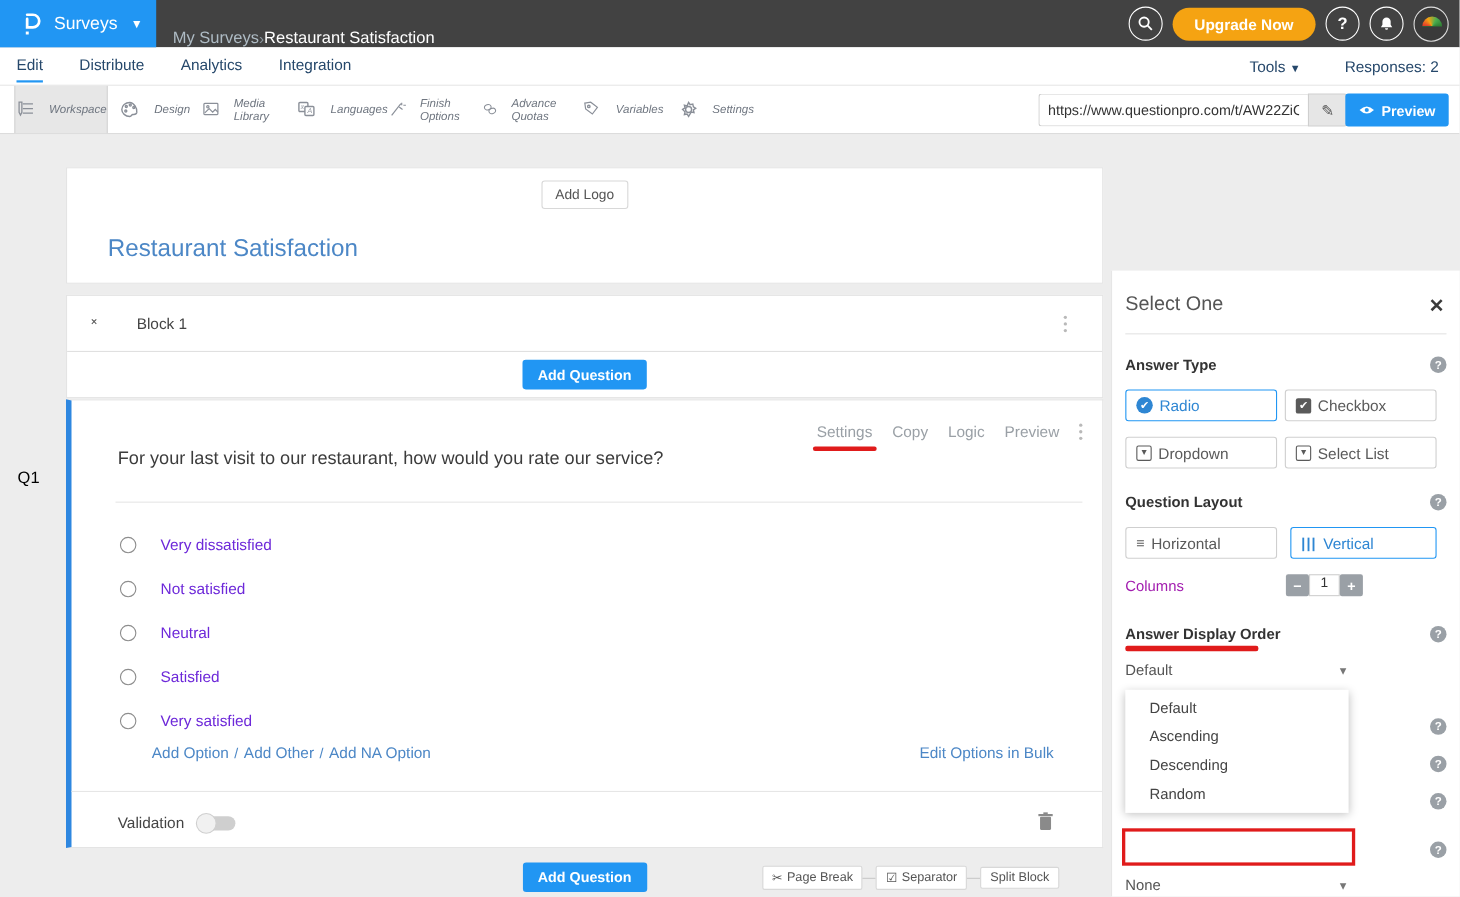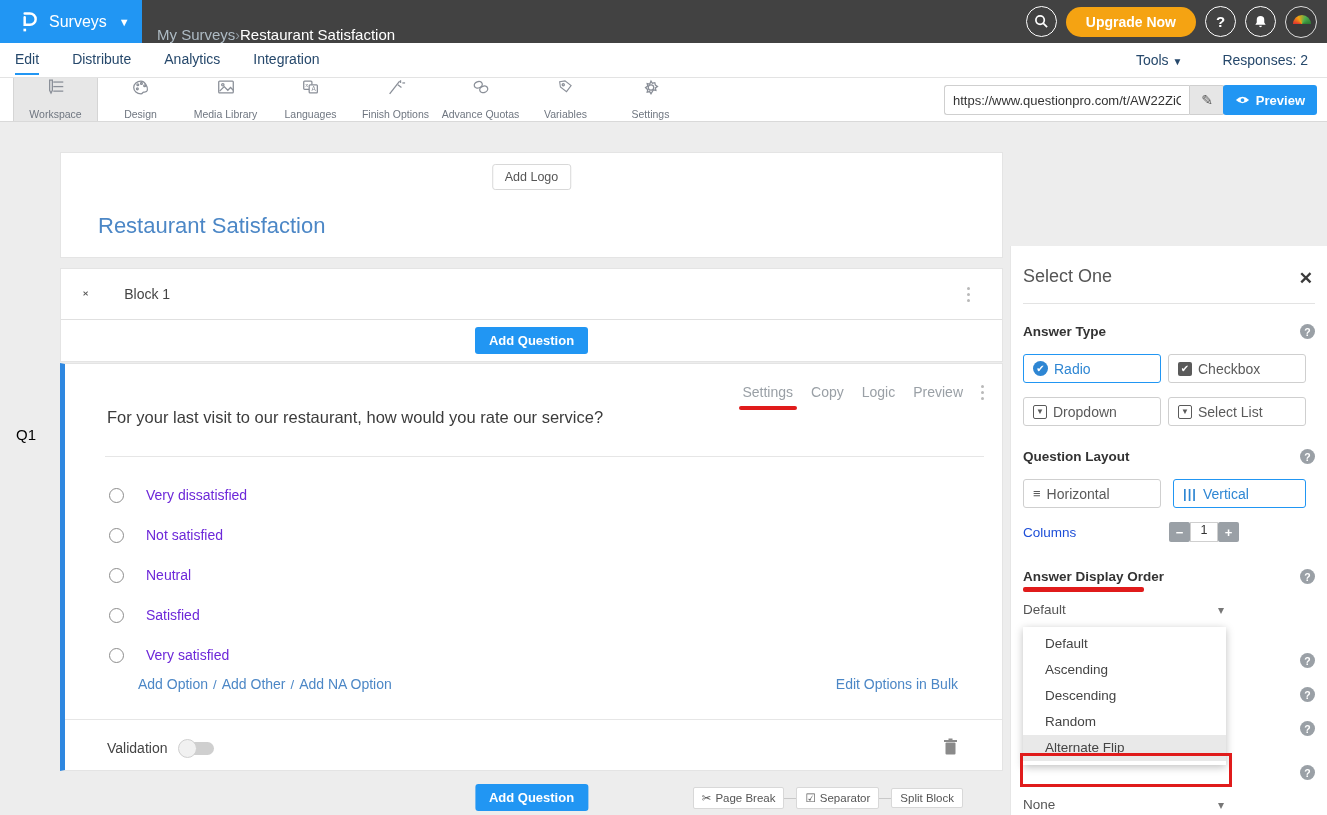--- a/index.html
+++ b/index.html
@@ -24,21 +24,21 @@
   
   .navrow { height:35px; background:#fff; border-bottom:1px solid #e3e3e3; display:flex; align-items:center; padding:0 15px; }
   .nav-tabs { display:flex; gap:33px; }
   .nav-tab { color:#26486b; font-size:14px; padding:6px 0; cursor:pointer; }
   .nav-tab.active { border-bottom:2px solid #2196f3; }
   .navrow-right { margin-left:auto; display:flex; gap:40px; align-items:center; color:#26486b; font-size:14px; padding-right:4px; }
   .tools-caret { font-size:10px; }
 
   
   .toolbar { height:44px; background:#fff; border-bottom:1px solid #d9d9d9; position:relative; display:flex; padding-left:13px; }
-  .tool-item { width:85px; display:flex; flex-direction:column; align-items:center; justify-content:center; gap:12px; color:#8a8f98; cursor:pointer; }
+  .tool-item { width:85px; display:flex; flex-direction:row; align-items:center; justify-content:center; gap:12px; color:#8a8f98; cursor:pointer;font-style:italic; }
   .tool-item.active { background:#e7e7e7; border-left:1px solid #d5d5d5; border-right:1px solid #d5d5d5; }
   .tool-item svg { stroke:#8a8f98; fill:none; stroke-width:1.4; }
   .tool-label { font-size:10.5px; color:#6f7680; }
   .url-group { position:absolute; right:102px; top:7px; display:flex; }
   .url-input { width:245px; height:30px; border:1px solid #cfcfcf; border-right:none; border-radius:3px 0 0 3px; padding:0 8px; font-size:13px; color:#333; background:#fff; font-family:"Liberation Sans",sans-serif; }
   .url-pencil { width:36px; height:30px; background:#e6e6e6; border:1px solid #cfcfcf; border-radius:0 3px 3px 0; display:flex; align-items:center; justify-content:center; color:#555; font-size:14px; }
   .preview-btn { position:absolute; right:10px; top:7px; height:30px; background:#2196f3; color:#fff; border:none; border-radius:3px; padding:0 12px; font-size:13px; font-weight:bold; display:flex; align-items:center; gap:6px; }
 
   
   .main { position:absolute; top:123px; left:0; right:0; bottom:0; background:#ededed; }
@@ -92,21 +92,21 @@
   .p-divider { position:absolute; left:12px; right:12px; top:57px; border-top:1px solid #e3e3e3; }
   .p-label { position:absolute; left:12px; font-size:13.5px; font-weight:bold; color:#333; }
   .help { position:absolute; right:12px; width:15px; height:15px; border-radius:50%; background:#9aa0a6; color:#fff; font-size:10.5px; font-weight:bold; display:flex; align-items:center; justify-content:center; }
   .choice-btn { position:absolute; height:29px; border:1px solid #cfcfcf; border-radius:3px; background:#fff; display:flex; align-items:center; gap:6px; padding:0 9px; font-size:14px; color:#5a5a5a; cursor:pointer; }
   .choice-btn.selected { border:1px solid #2196f3; color:#2e86d3; }
   .ico-radio { width:15px; height:15px; border-radius:50%; background:#2e86d3; color:#fff; font-size:10px; display:flex; align-items:center; justify-content:center; }
   .ico-check { width:14px; height:14px; border-radius:2px; background:#5a5a5a; color:#fff; font-size:10px; display:flex; align-items:center; justify-content:center; }
   .ico-drop { width:14px; height:14px; border-radius:2px; border:1.5px solid #5a5a5a; color:#5a5a5a; font-size:8px; display:flex; align-items:center; justify-content:center; }
   .ico-hbars { font-size:13px; color:#5a5a5a; font-weight:bold; letter-spacing:0; }
   .ico-vbars { font-size:13px; font-weight:bold; color:#2e86d3; letter-spacing:1px; }
-  .columns-label { position:absolute; left:12px; top:279px; font-size:13.5px; color:#1d4ed8; }
+  .columns-label { position:absolute; left:12px; top:279px; font-size:13.5px; color:#a21caf; }
   .stepper { position:absolute; left:158px; top:276px; display:flex; }
   .step-btn { width:21px; height:20px; background:#9aa0a6; color:#fff; border:none; font-size:13px; font-weight:bold; border-radius:2px; display:flex; align-items:center; justify-content:center; }
   .step-val { width:28px; height:20px; border:1px solid #cfcfcf; text-align:center; font-size:12.5px; color:#333; background:#fff; }
   .red-underline-ado { position:absolute; left:12px; top:341px; width:121px; height:5px; background:#e01b1b; border-radius:2px; }
   .select-row { position:absolute; left:12px; width:201px; font-size:13.5px; color:#555; display:flex; align-items:center; cursor:pointer; }
   .select-row .caret { margin-left:auto; color:#777; font-size:12px; }
   .menu { position:absolute; left:12px; top:381px; width:203px; background:#fff; box-shadow:0 2px 8px rgba(0,0,0,0.25); z-index:5; padding:4px 0; }
   .menu-item { height:26px; line-height:26px; padding-left:22px; font-size:13.5px; color:#444; cursor:pointer; }
   .menu-item.highlight { background:#e9e9e9; }
   .red-box { position:absolute; left:-4px; top:507px; width:212px; height:34px; border:3px solid #e01b1b; z-index:6; pointer-events:none; margin-left:13px; }
@@ -410,21 +410,20 @@
     <span class="help" style="top:407px">?</span>
     <span class="help" style="top:441px">?</span>
     <span class="help" style="top:475px">?</span>
     <span class="help" style="top:519px">?</span>
 
     <div class="menu">
       <div class="menu-item">Default</div>
       <div class="menu-item">Ascending</div>
       <div class="menu-item">Descending</div>
       <div class="menu-item">Random</div>
-      <div class="menu-item highlight">Alternate Flip</div>
     </div>
     <div class="red-box"></div>
 
     <div class="select-row" style="top:551px">
       <span>None</span>
       <span class="caret">▾</span>
     </div>
 
   </div>
 </div>

